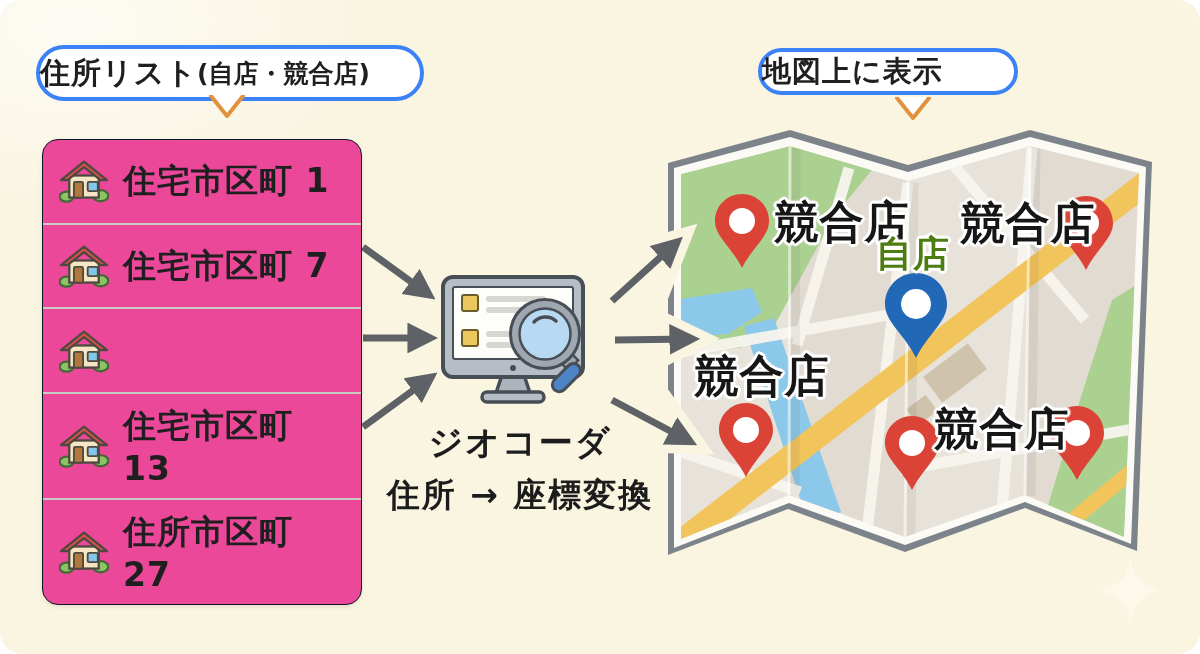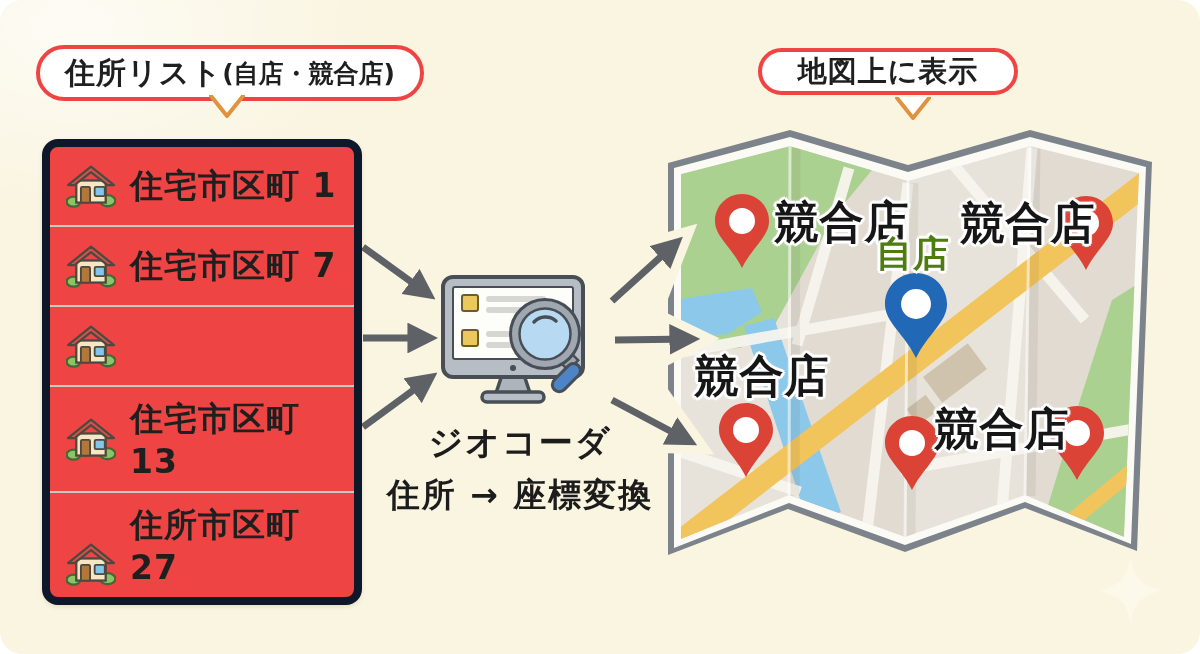--- a/index.html
+++ b/index.html
@@ -8,43 +8,43 @@
     background:#faf5e1;border-radius:22px;
     font-family:"DejaVu Sans","Liberation Sans",sans-serif;
   }
   .canvas::before{
     content:"";position:absolute;inset:0;
     background:radial-gradient(ellipse 420px 260px at 6% 4%, rgba(255,255,255,.65) 0%, rgba(255,255,255,0) 70%);
     pointer-events:none;
   }
   
   .bubble{
-    position:absolute;background:#fff;border:4px solid #ef4444;border-radius:32px;
-    display:flex;align-items:center;justify-content:center;box-sizing:border-box;
+    position:absolute;background:#fff;border:4px solid #3b82f6;border-radius:32px;
+    display:flex;align-items:center;justify-content:flex-start;box-sizing:border-box;
     white-space:nowrap;z-index:5;
   }
   .bubble .t{font-weight:bold;color:#1f1f1f;}
   .bubble-left{left:36px;top:45px;width:388px;height:56px;}
   .bubble-left .main{font-size:30px;letter-spacing:1px;}
   .bubble-left .sub{font-size:25px;letter-spacing:0;}
   .bubble-right{left:758px;top:48px;width:260px;height:47px;}
   .bubble-right .main{font-size:29px;letter-spacing:1px;}
   .tail{position:absolute;z-index:6;}
   
   .addr-box{
     position:absolute;left:42px;top:139px;width:320px;height:466px;box-sizing:border-box;
-    background:#ef4444;border:8px solid #0f172a;border-radius:16px;z-index:4;
+    background:#ec4899;border:1px solid #0f172a;border-radius:16px;z-index:4;
     display:flex;flex-direction:column;justify-content:space-evenly;
     box-shadow:0 2px 4px rgba(120,110,80,.15);
   }
   .addr-row{
     display:flex;align-items:center;gap:14px;padding:10px 10px 10px 16px;
     border-bottom:2px solid #cbcbc4;flex:1;
   }
-  .addr-row:last-child{border-bottom:none;align-items:flex-end;}
+  .addr-row:last-child{border-bottom:none;}
   .addr-row .label{font-size:33px;font-weight:bold;color:#1f1f1f;letter-spacing:1px;}
   .addr-row svg{flex:0 0 auto;}
   
   .geo-text{
     position:absolute;left:355px;width:330px;text-align:center;
     font-weight:bold;color:#1c1c1c;white-space:nowrap;z-index:4;letter-spacing:2px;
   }
   .geo-title{top:420px;font-size:34px;}
   .geo-sub{top:473px;font-size:33px;left:330px;width:380px;}
   

